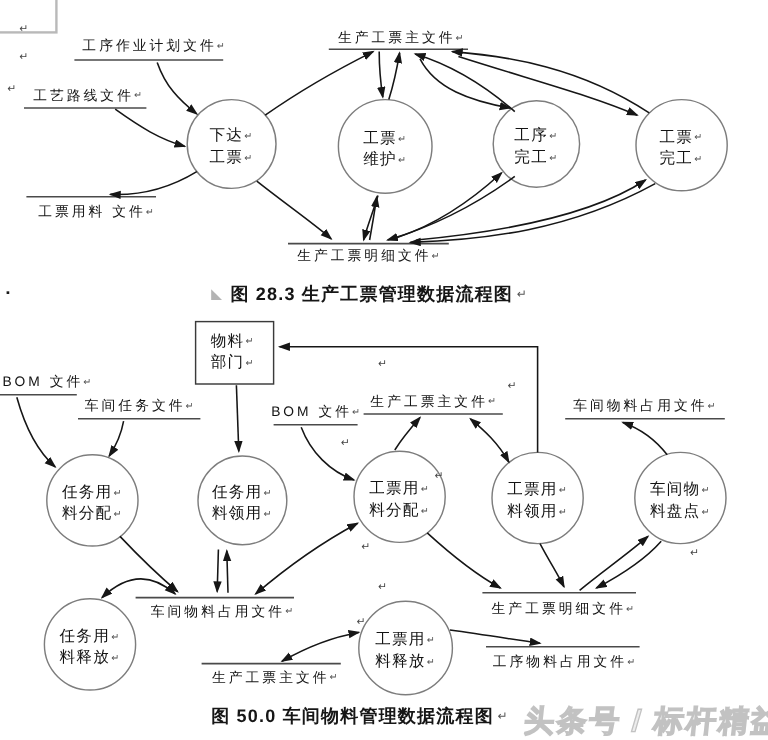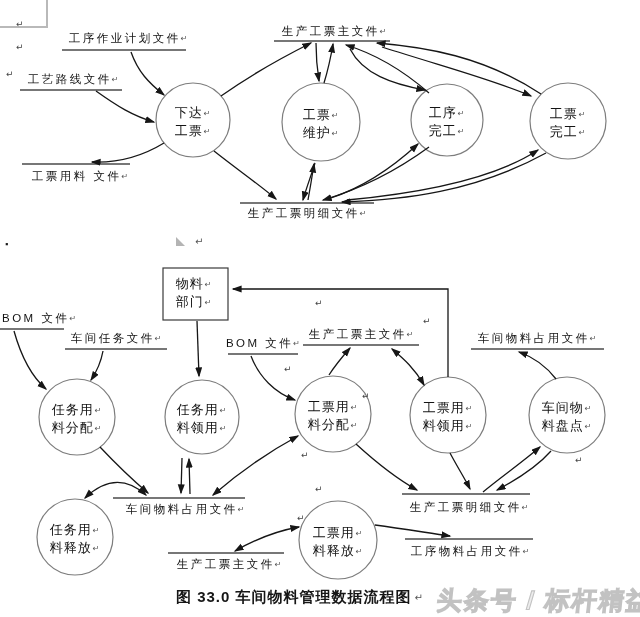--- a/index.html
+++ b/index.html
@@ -192,22 +192,23 @@
       <text x="301" y="458" font-size="9" fill="#444">↵</text>
       <text x="315" y="492" font-size="9" fill="#444">↵</text>
       <text x="575" y="463" font-size="9" fill="#444">↵</text>
       <text x="297" y="521" font-size="9" fill="#444">↵</text>
     </svg>
 
   <div class="bullet">▪</div>
 
   <div class="caption cap1">
     <span class="tri"></span>
+    <span>图 28.3 生产工票管理数据流程图</span>
     <span class="ret">↵</span>
   </div>
 
   <div class="caption cap2">
-    <span>图 33.0 车间物料管理数据流程图</span>
+    <span>图 50.0 车间物料管理数据流程图</span>
     <span class="ret">↵</span>
   </div>
 
   <div class="watermark">头条号 / 标杆精益</div>
 </div>
 
 </body></html>

